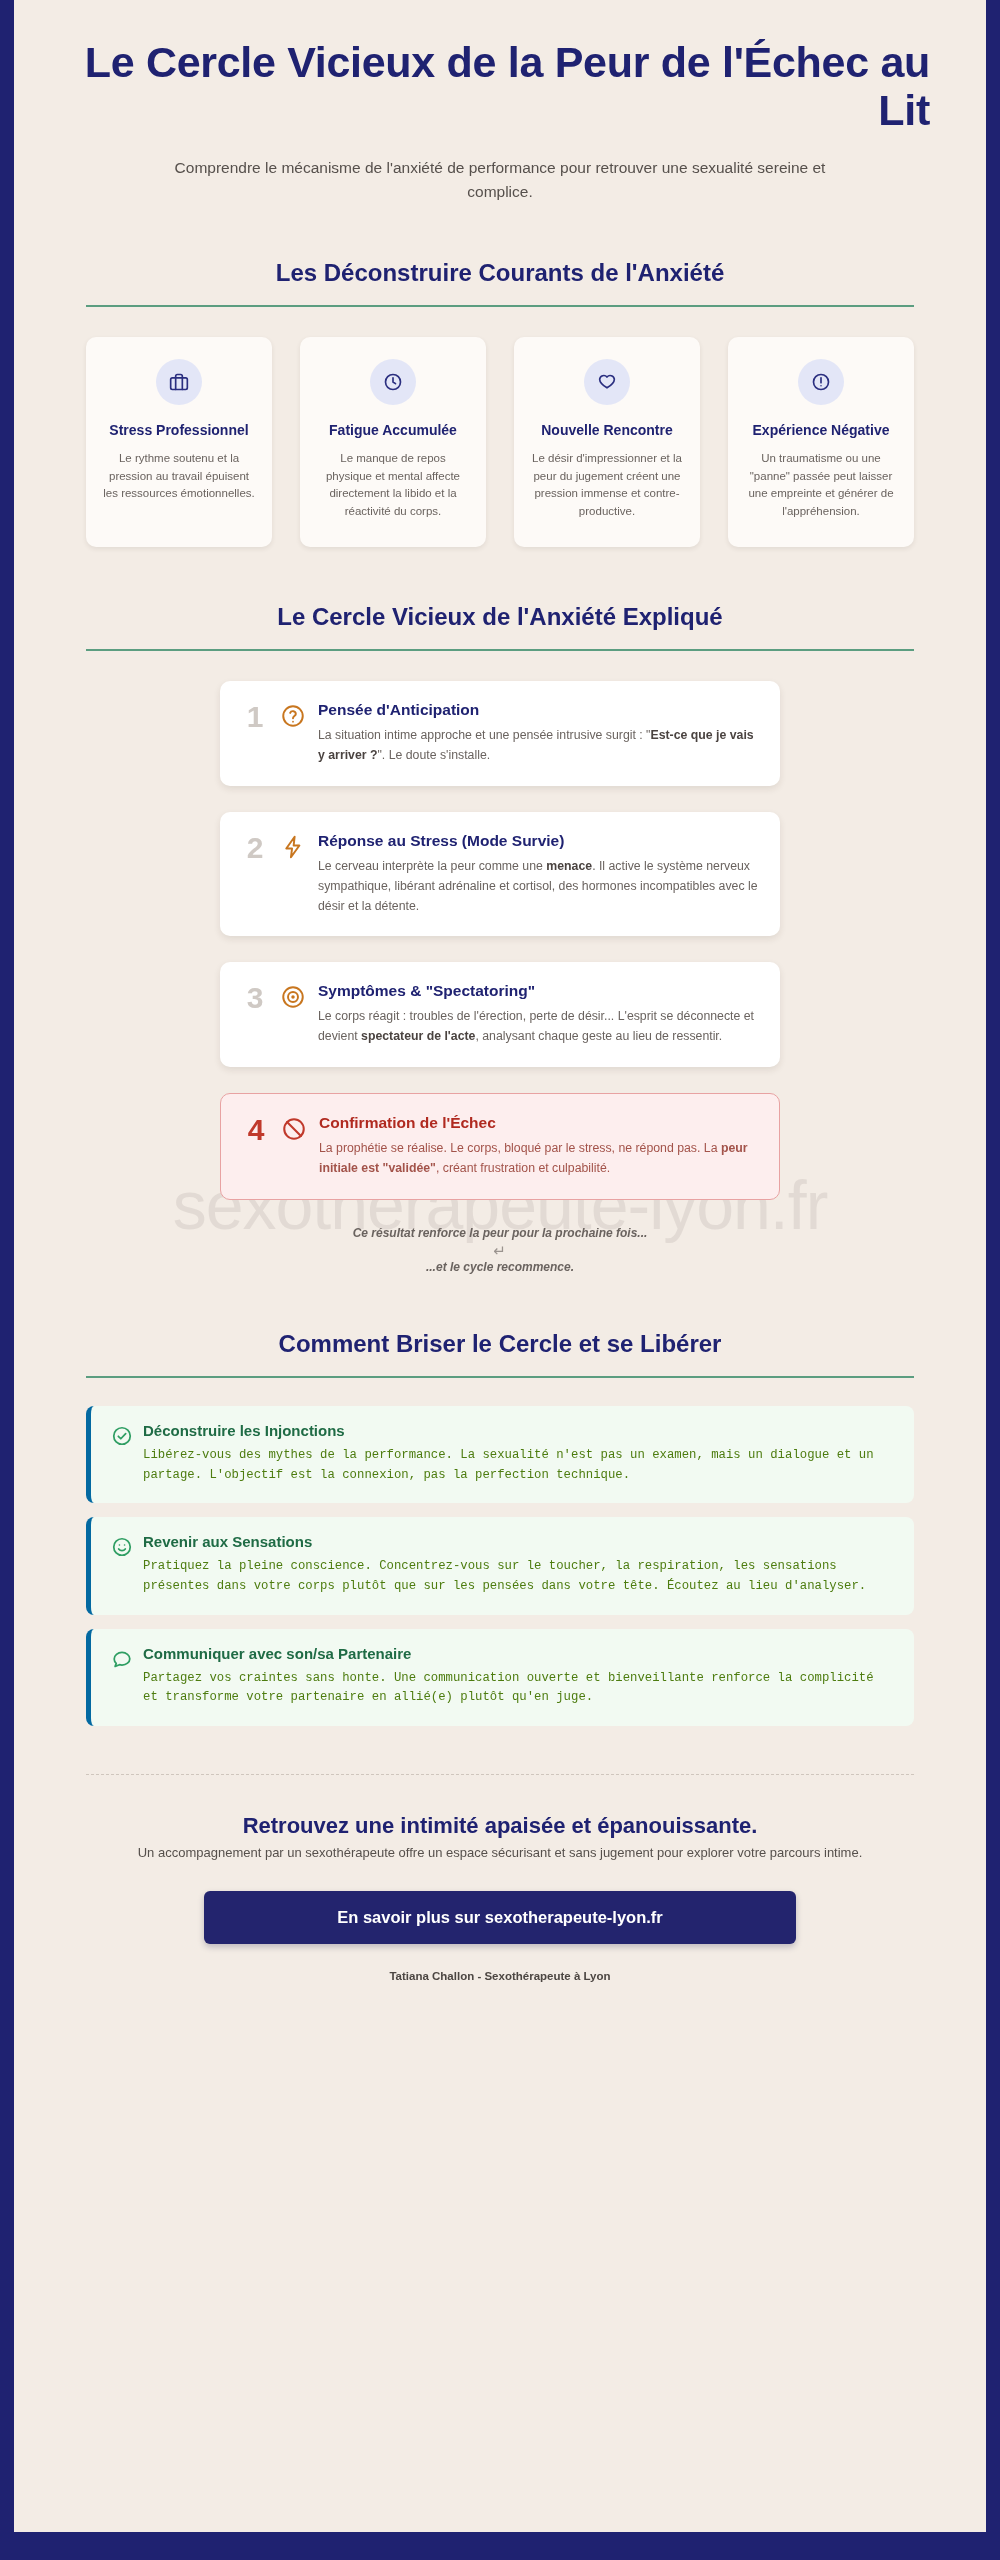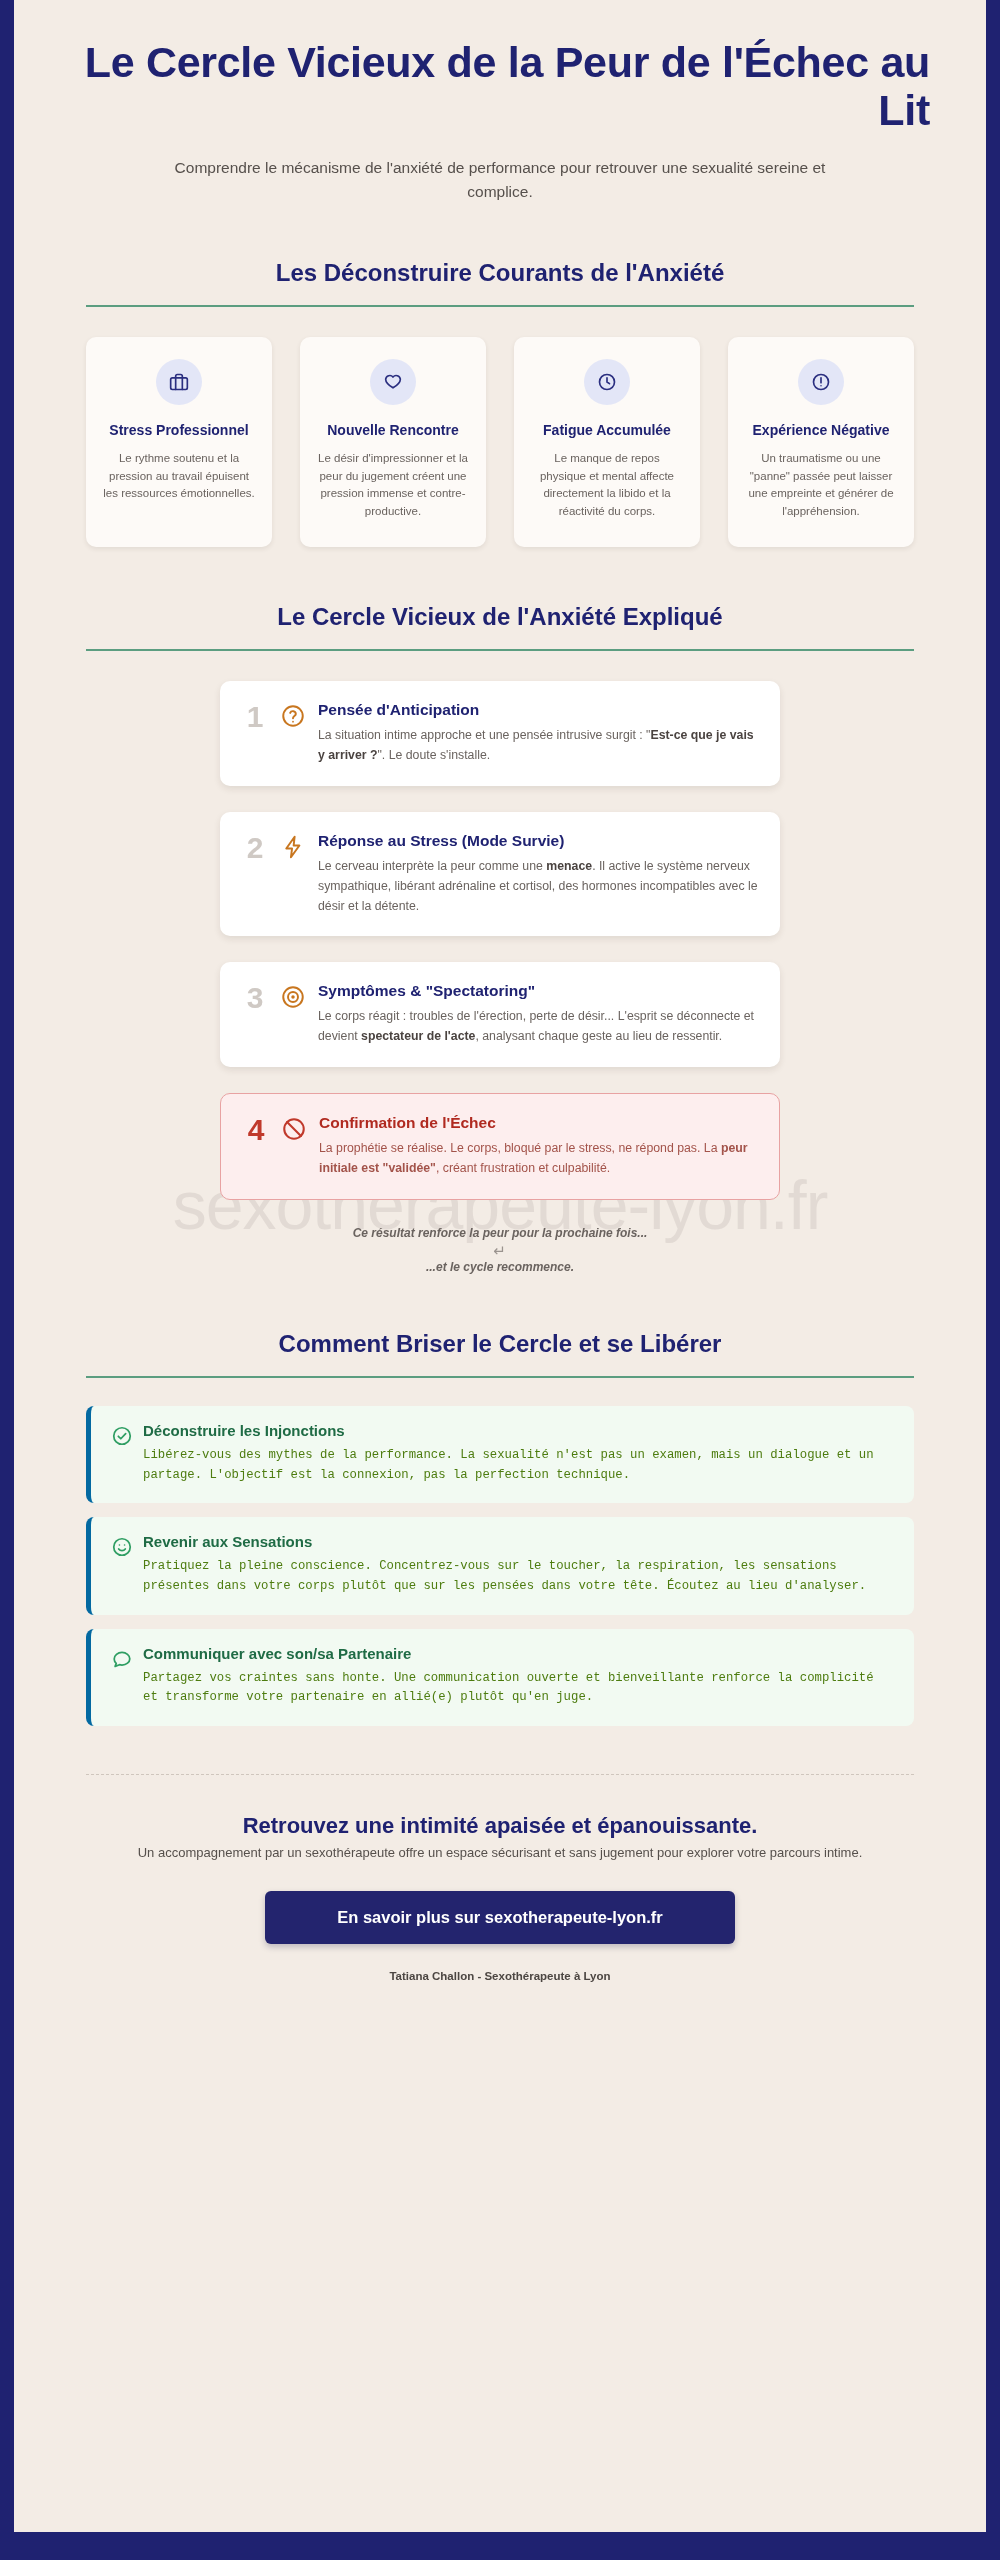--- a/index.html
+++ b/index.html
@@ -236,21 +236,21 @@
   .cta-sub {
     text-align: center;
     font-size: 13px;
     line-height: 1.55;
     color: #56504c;
     width: 800px;
     margin: 4px auto 0 auto;
   }
   .cta-btn {
     display: block;
-    width: 470px;
+    width: 592px;
     margin: 28px auto 0 auto;
     background: #23246e;
     color: #ffffff;
     border: none;
     border-radius: 6px;
     padding: 17px 0;
     font-size: 16.5px;
     font-weight: bold;
     font-family: "Liberation Sans", sans-serif;
     text-align: center;
@@ -306,36 +306,36 @@
               <path d="M16 21V5a2 2 0 0 0-2-2h-4a2 2 0 0 0-2 2v16"></path>
             </svg>
         </div>
         <div class="t-title">Stress Professionnel</div>
         <div class="t-body">Le rythme soutenu et la pression au travail épuisent les ressources émotionnelles.</div>
       </div>
 
       <div class="t-card">
         <div class="t-icon">
           <svg width="20" height="20" viewBox="0 0 24 24" fill="none" stroke="currentColor" stroke-width="2" stroke-linecap="round" stroke-linejoin="round">
-              <path d="M20.8 8.6a5 5 0 0 0-8.8-2.6A5 5 0 0 0 3.2 8.6c0 5 8.8 10.4 8.8 10.4s8.8-5.4 8.8-10.4z"></path>
-            </svg>
-        </div>
-        <div class="t-title">Nouvelle Rencontre</div>
-        <div class="t-body">Le désir d'impressionner et la peur du jugement créent une pression immense et contre-productive.</div>
+              <circle cx="12" cy="12" r="9"></circle>
+              <path d="M12 7v5l3 2"></path>
+            </svg>
+        </div>
+        <div class="t-title">Fatigue Accumulée</div>
+        <div class="t-body">Le manque de repos physique et mental affecte directement la libido et la réactivité du corps.</div>
       </div>
 
       <div class="t-card">
         <div class="t-icon">
           <svg width="20" height="20" viewBox="0 0 24 24" fill="none" stroke="currentColor" stroke-width="2" stroke-linecap="round" stroke-linejoin="round">
-              <circle cx="12" cy="12" r="9"></circle>
-              <path d="M12 7v5l3 2"></path>
-            </svg>
-        </div>
-        <div class="t-title">Fatigue Accumulée</div>
-        <div class="t-body">Le manque de repos physique et mental affecte directement la libido et la réactivité du corps.</div>
+              <path d="M20.8 8.6a5 5 0 0 0-8.8-2.6A5 5 0 0 0 3.2 8.6c0 5 8.8 10.4 8.8 10.4s8.8-5.4 8.8-10.4z"></path>
+            </svg>
+        </div>
+        <div class="t-title">Nouvelle Rencontre</div>
+        <div class="t-body">Le désir d'impressionner et la peur du jugement créent une pression immense et contre-productive.</div>
       </div>
 
       <div class="t-card">
         <div class="t-icon">
           <svg width="20" height="20" viewBox="0 0 24 24" fill="none" stroke="currentColor" stroke-width="2" stroke-linecap="round" stroke-linejoin="round">
               <circle cx="12" cy="12" r="9"></circle>
               <path d="M12 7v6"></path>
               <circle cx="12" cy="16.6" r="0.9" fill="currentColor" stroke="none"></circle>
             </svg>
         </div>

